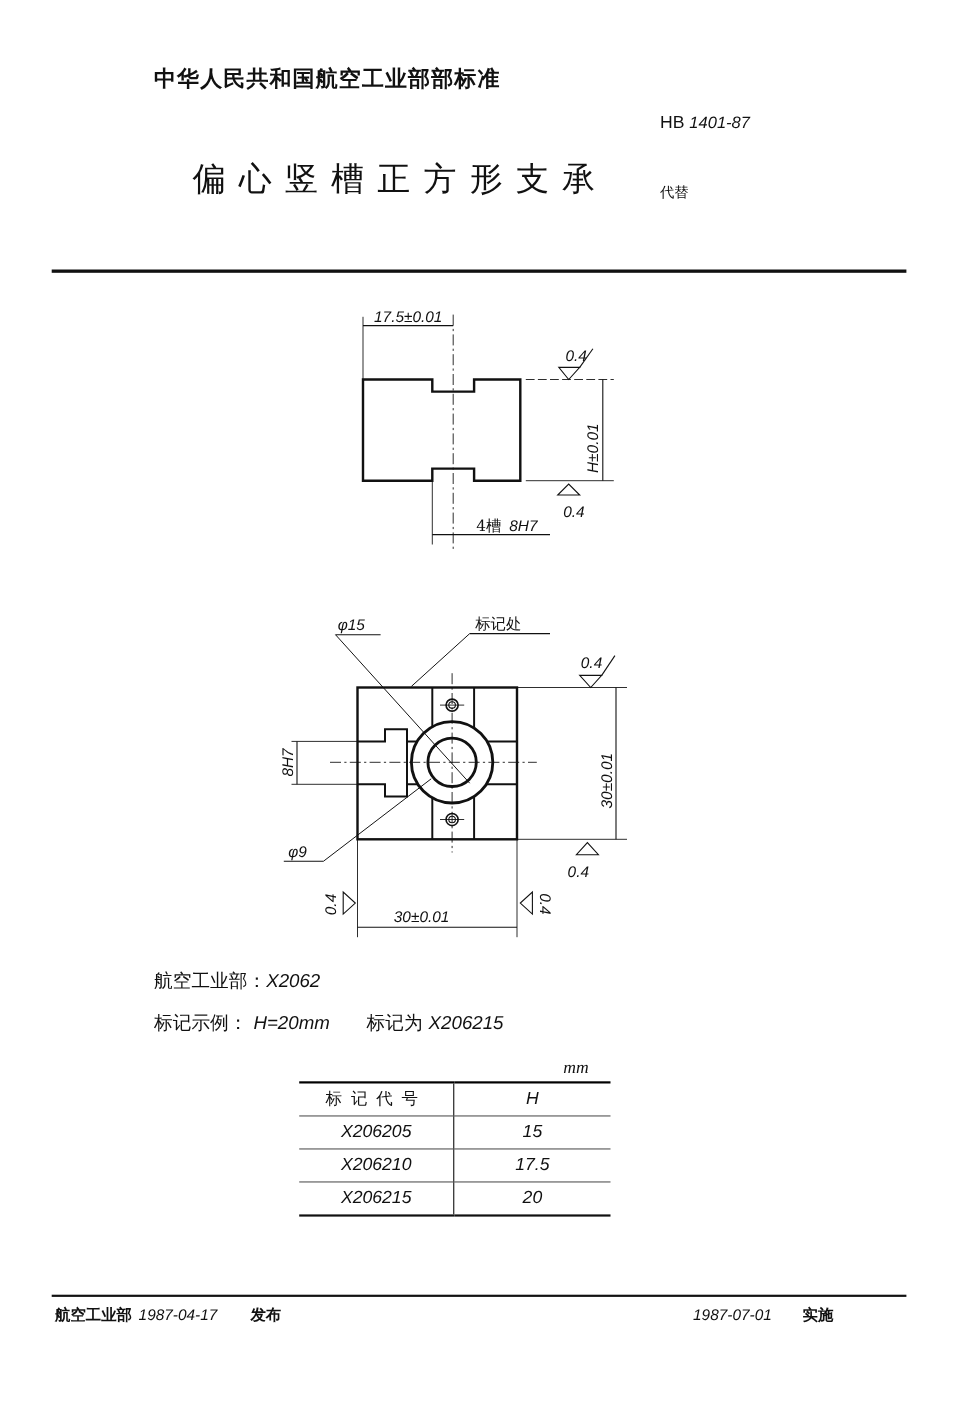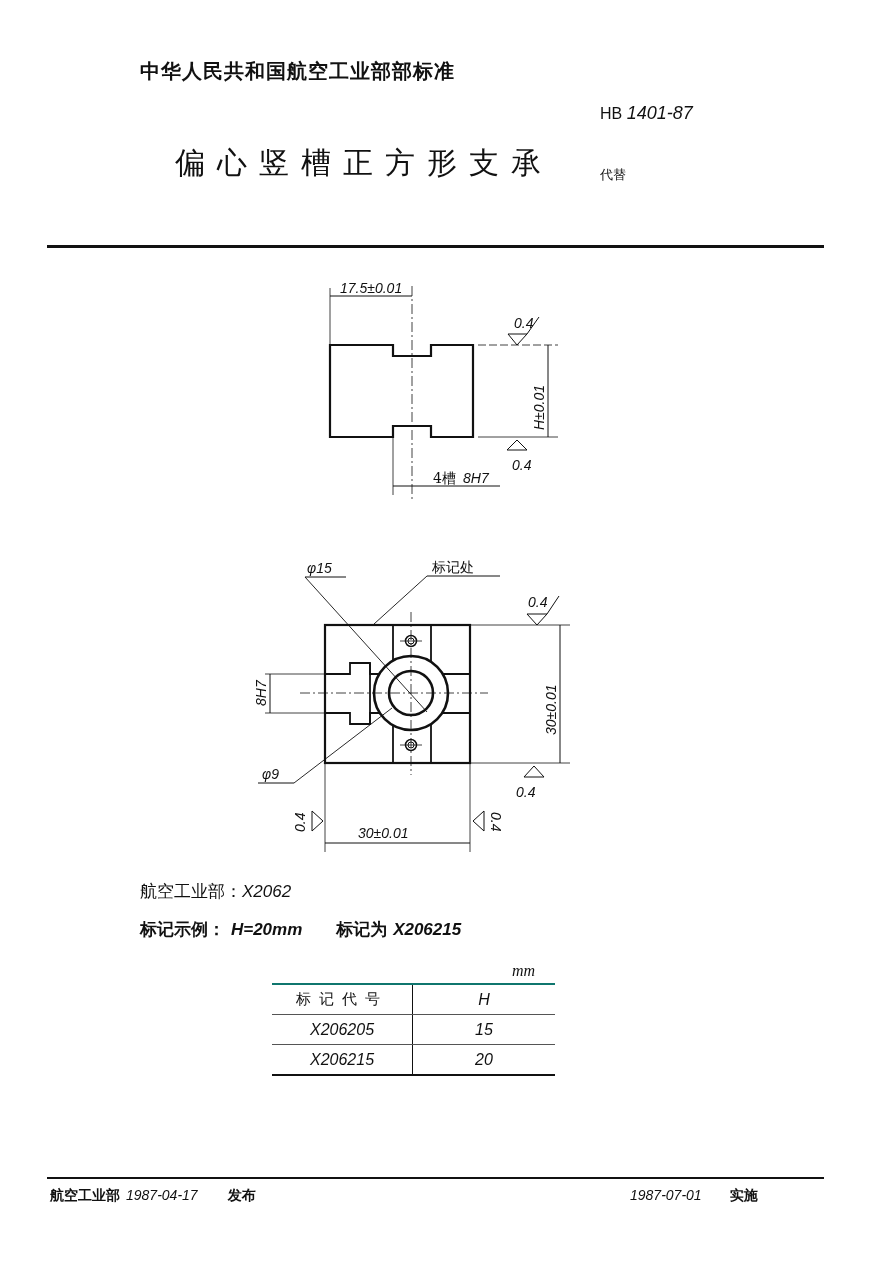--- a/index.html
+++ b/index.html
@@ -1,37 +1,37 @@
 <!DOCTYPE html>
 <html><head>
 <meta charset="utf-8">
 <style>
   html, body { margin:0; padding:0; background:#ffffff; }
   body { width:885px; height:1275px; position:relative; overflow:hidden;
          font-family:"DejaVu Sans", sans-serif; color:#111; }
   .abs { position:absolute; white-space:nowrap; }
   .org { left:140px; top:58px; font-size:20px; font-weight:bold; letter-spacing:1px; }
   .code { left:600px; top:103px; font-size:16px; font-family:"Liberation Sans", sans-serif; }
-  .code i { font-style:italic; font-size:18px; }
+  .code i { font-style:italic; font-size:15px; }
   .title { left:175px; top:143px; font-size:30px; letter-spacing:12px;
            font-family:"DejaVu Serif", serif; }
   .replace { left:600px; top:166px; font-size:13px; }
   .rule-top { left:47px; top:245px; width:777px; height:3px; background:#111; }
   .rule-bottom { left:47px; top:1177px; width:777px; height:2px; background:#111; }
   svg.drawing { position:absolute; left:0; top:0; }
   .cls { left:140px; top:880px; font-size:17px; font-family:"DejaVu Serif", serif; }
   .cls i, .ex i { font-family:"Liberation Sans", sans-serif; font-style:italic; }
-  .ex { left:140px; top:918px; font-size:17px; font-family:"DejaVu Serif", serif;font-weight:bold; }
+  .ex { left:140px; top:918px; font-size:17px; font-family:"DejaVu Serif", serif; }
   .ex .gap { display:inline-block; width:28px; }
   .unit { left:512px; top:962px; font-size:16px; font-style:italic;
           font-family:"Liberation Serif", serif; }
   table.spec { position:absolute; left:272px; top:983px; width:283px;
                border-collapse:collapse; font-size:16px; }
   table.spec td { height:29px; text-align:center; padding:0; }
-  table.spec tr:first-child td { border-top:2px solid #0f766e; }
+  table.spec tr:first-child td { border-top:2px solid #000000; }
   table.spec tr:last-child td { border-bottom:2px solid #111; }
   table.spec tr td { border-bottom:1px solid #555; }
   table.spec td.c1 { width:140px; border-right:1.5px solid #111;
                      font-family:"Liberation Sans", sans-serif; font-style:italic; }
   table.spec td.c2 { font-family:"Liberation Sans", sans-serif; font-style:italic; }
   table.spec tr.head td.c1 { font-style:normal; font-family:"DejaVu Serif", serif;
                              letter-spacing:8px; font-size:15px; }
   .foot-l { left:50px; top:1187px; font-size:14px; }
   .foot-l b { font-weight:bold; }
   .foot-l .date { font-family:"Liberation Sans", sans-serif; font-style:italic; margin:0 30px 0 6px; }
@@ -163,20 +163,24 @@
   <tbody>
       <tr class="head">
     <td class="c1">标记代号</td>
     <td class="c2">H</td>
   </tr>
   <tr>
     <td class="c1">X206205</td>
     <td class="c2">15</td>
   </tr>
   <tr>
+    <td class="c1">X206210</td>
+    <td class="c2">17.5</td>
+  </tr>
+  <tr>
     <td class="c1">X206215</td>
     <td class="c2">20</td>
   </tr>
 </tbody>
   </table>
 
 <div class="abs rule-bottom"></div>
 <div class="abs foot-l">
   <b>航空工业部</b><span class="date">1987-04-17</span><b>发布</b>
 </div>

